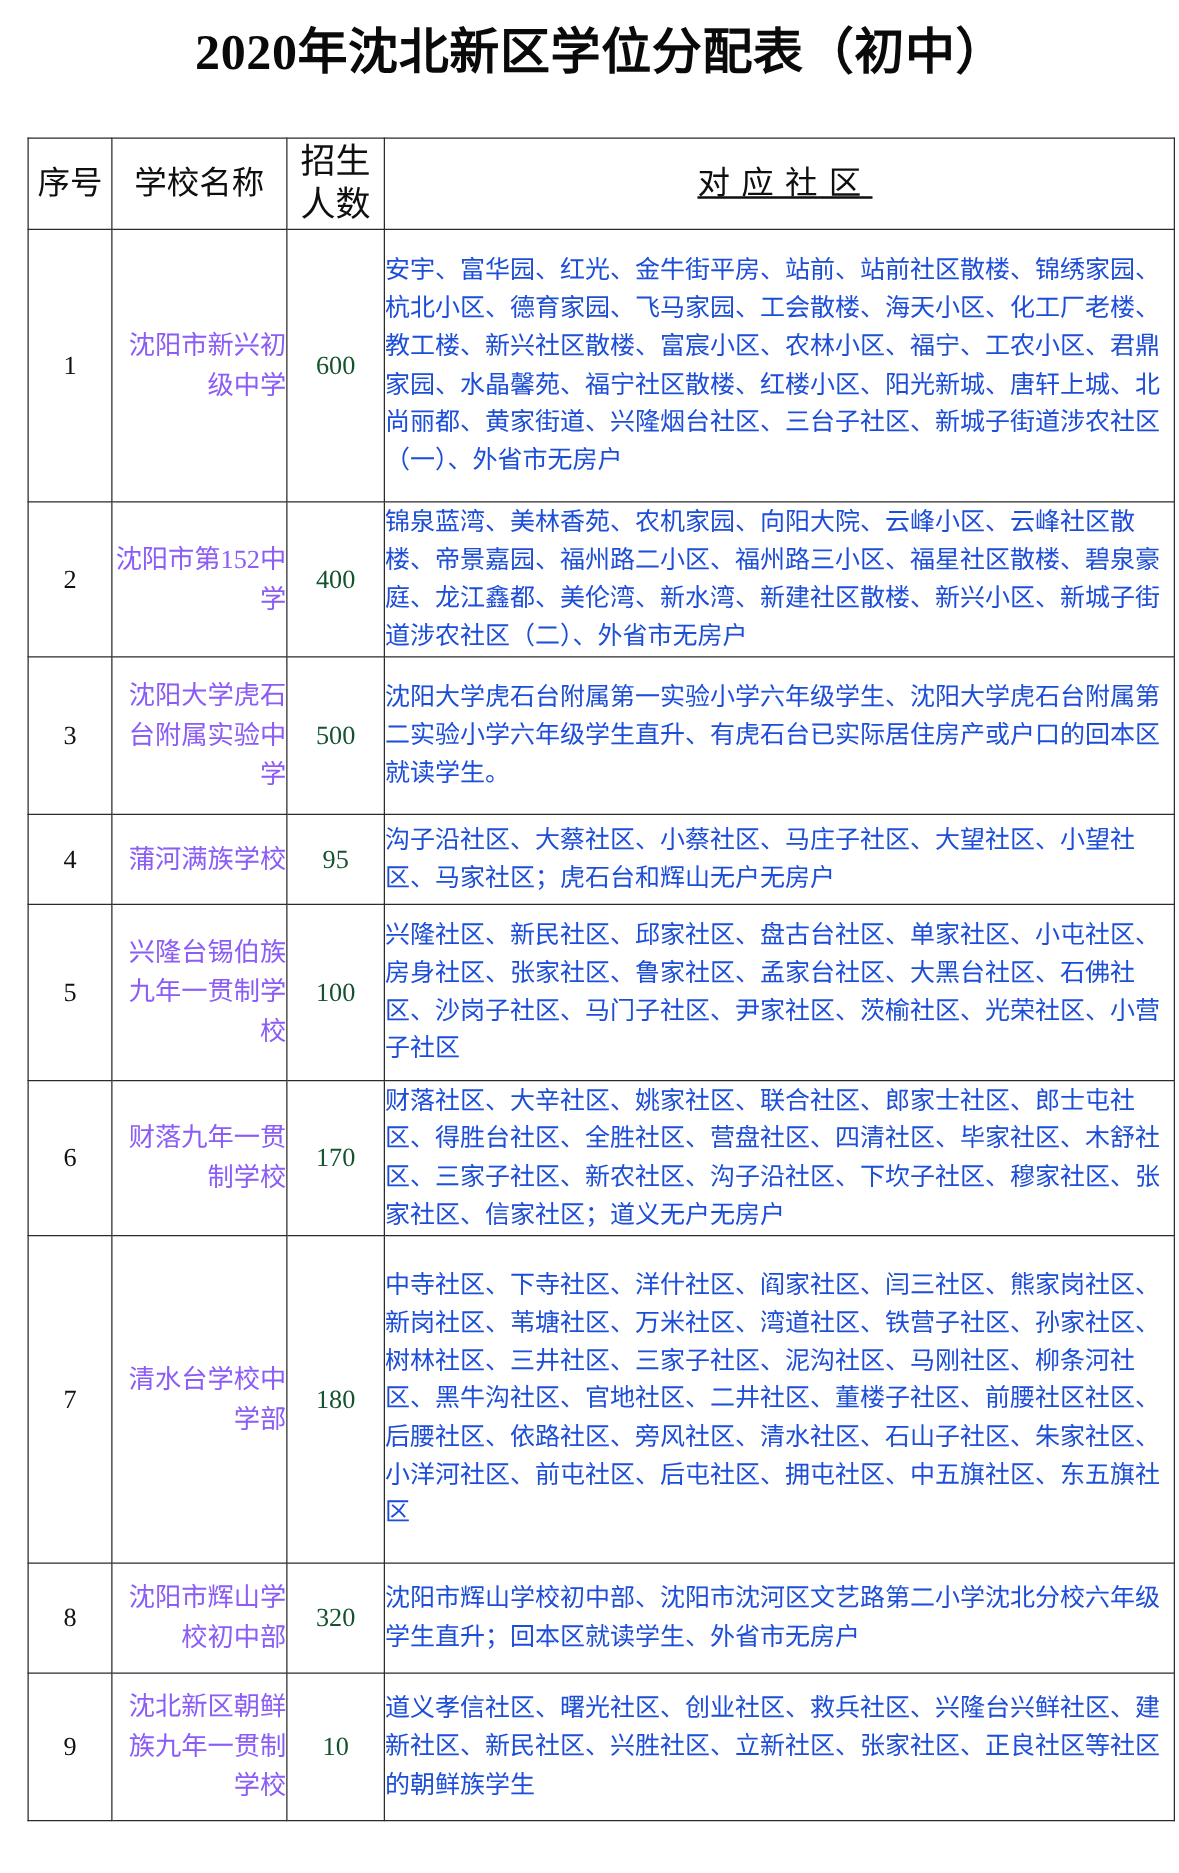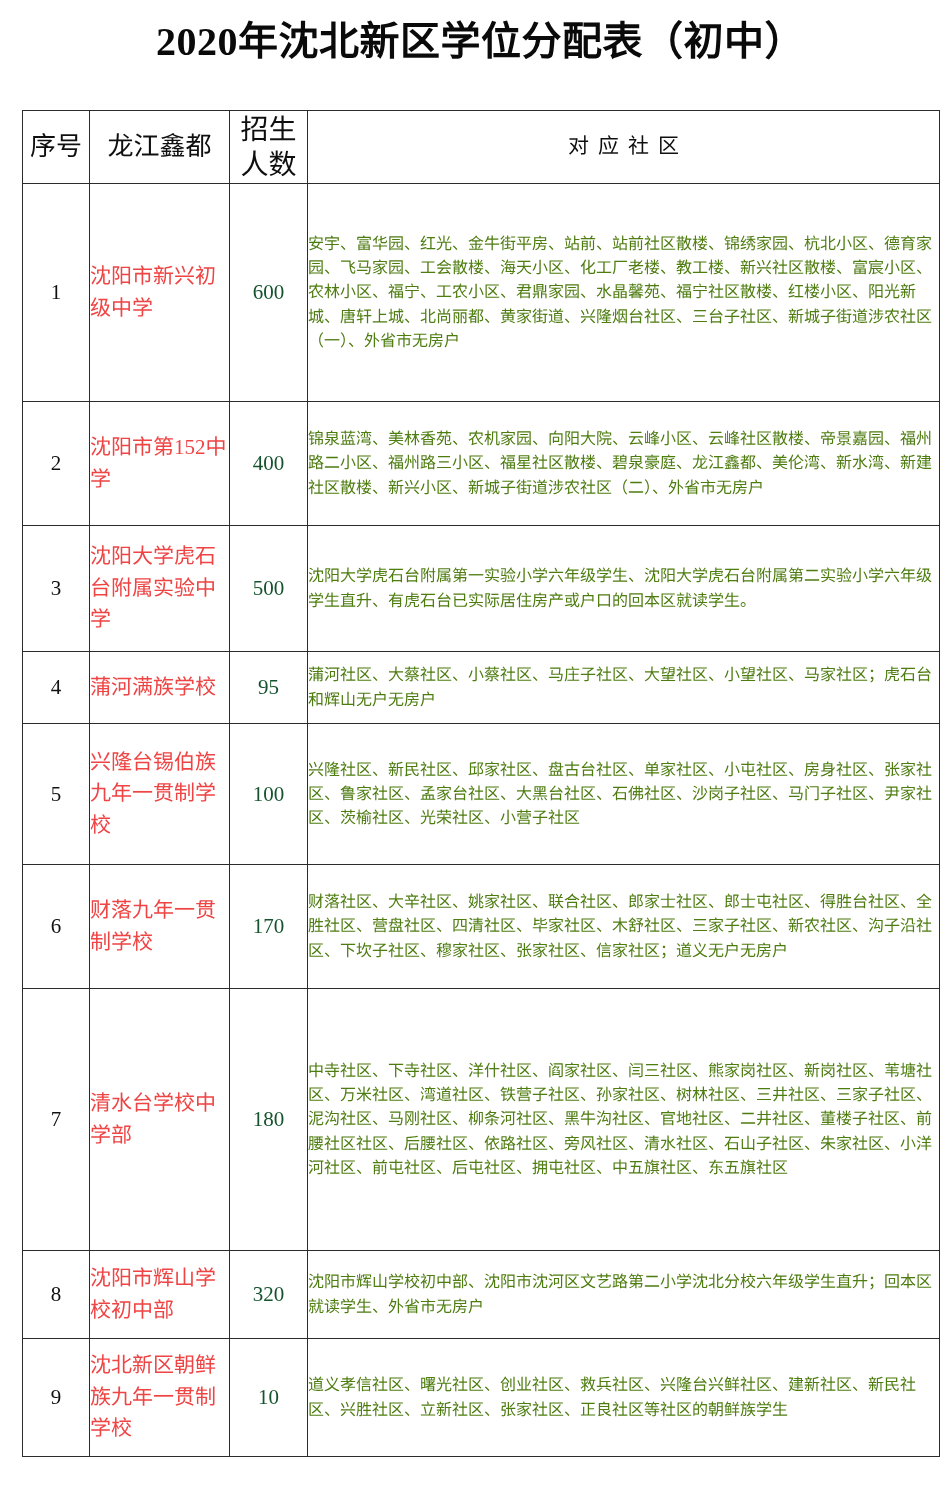--- a/index.html
+++ b/index.html
@@ -74,47 +74,48 @@
     height: 72px;
     color: #0f0f0f;
   }
   .hdr .hdr-count {
     font-size: 28px;
     line-height: 1.25;
   }
   .hdr .hdr-comm {
     letter-spacing: 9px;
     text-indent: 9px;
-    font-size: 21px;
+    font-size: 26px;
+    text-decoration: underline;
   }
 
   
   .cell-index {
     text-align: center;
     font-size: 21px;
     color: #111;
   }
   .cell-school {
-    text-align: left;
+    text-align: right;
     font-size: 21px;
     line-height: 1.5;
     padding: 6px 6px;
-    color: #ef4444;
+    color: #8b5cf6;
   }
   .cell-count {
     text-align: center;
     font-size: 21px;
     color: #14532d;
   }
   .cell-comm {
     text-align: left;
-    font-size: 16px;
+    font-size: 20px;
     line-height: 1.52;
     padding: 9px 10px 9px 12px;
-    color: #4d7c0f;
+    color: #1d4ed8;
     word-break: break-all;
   }
 
   
   tr.r1 { height: 218px; }
   tr.r2 { height: 124px; }
   tr.r3 { height: 126px; }
   tr.r4 { height: 72px; }
   tr.r5 { height: 141px; }
   tr.r6 { height: 124px; }
@@ -133,21 +134,21 @@
     <table class="alloc">
       <colgroup>
         <col class="c-index">
         <col class="c-school">
         <col class="c-count">
         <col class="c-comm">
       </colgroup>
       <tbody>
         <tr class="hdr">
           <td>序号</td>
-          <td>龙江鑫都</td>
+          <td>学校名称</td>
           <td class="hdr-count">
             <div>招生</div>
             <div>人数</div>
           </td>
           <td class="hdr-comm">对应社区</td>
         </tr>
 
         <tr class="r1">
           <td class="cell-index">1</td>
           <td class="cell-school">沈阳市新兴初级中学</td>
@@ -166,21 +167,21 @@
           <td class="cell-index">3</td>
           <td class="cell-school">沈阳大学虎石台附属实验中学</td>
           <td class="cell-count">500</td>
           <td class="cell-comm">沈阳大学虎石台附属第一实验小学六年级学生、沈阳大学虎石台附属第二实验小学六年级学生直升、有虎石台已实际居住房产或户口的回本区就读学生。</td>
         </tr>
 
         <tr class="r4">
           <td class="cell-index">4</td>
           <td class="cell-school">蒲河满族学校</td>
           <td class="cell-count">95</td>
-          <td class="cell-comm">蒲河社区、大蔡社区、小蔡社区、马庄子社区、大望社区、小望社区、马家社区；虎石台和辉山无户无房户</td>
+          <td class="cell-comm">沟子沿社区、大蔡社区、小蔡社区、马庄子社区、大望社区、小望社区、马家社区；虎石台和辉山无户无房户</td>
         </tr>
 
         <tr class="r5">
           <td class="cell-index">5</td>
           <td class="cell-school">兴隆台锡伯族九年一贯制学校</td>
           <td class="cell-count">100</td>
           <td class="cell-comm">兴隆社区、新民社区、邱家社区、盘古台社区、单家社区、小屯社区、房身社区、张家社区、鲁家社区、孟家台社区、大黑台社区、石佛社区、沙岗子社区、马门子社区、尹家社区、茨榆社区、光荣社区、小营子社区</td>
         </tr>
 
         <tr class="r6">

